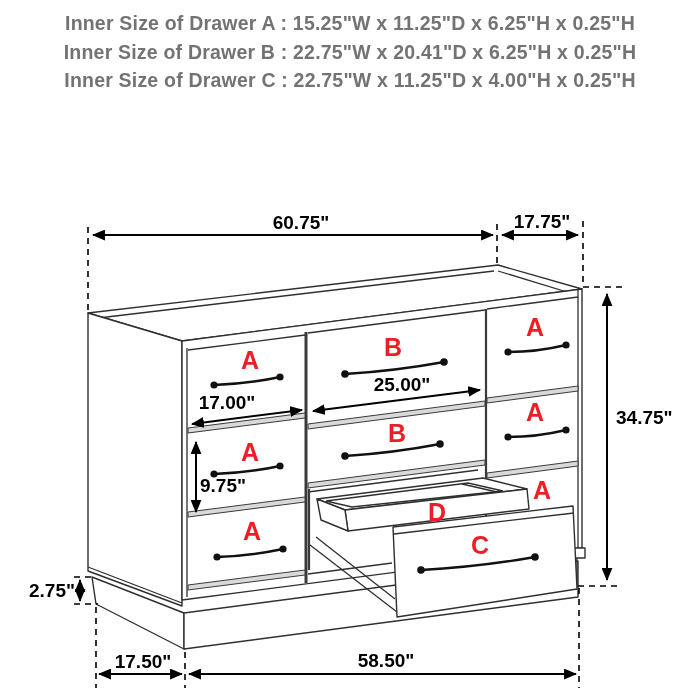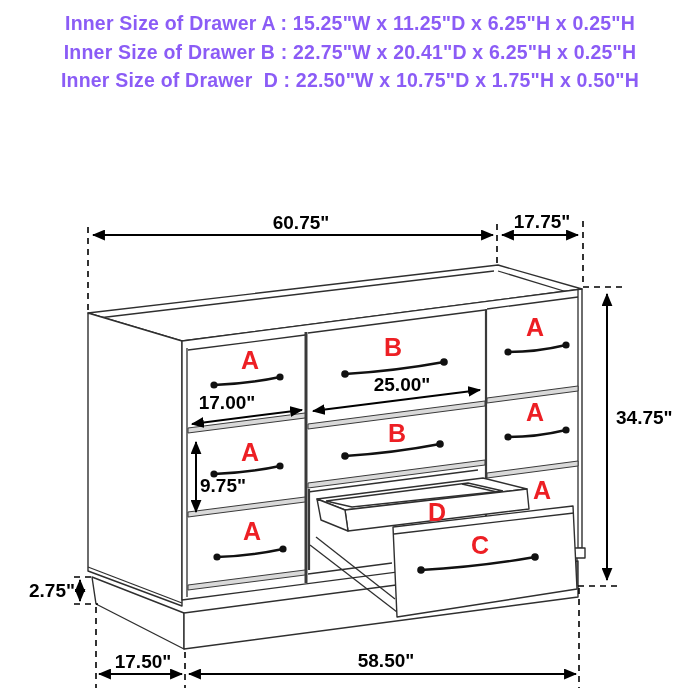--- a/index.html
+++ b/index.html
@@ -1,40 +1,40 @@
 <!DOCTYPE html>
 <html><head>
 <meta charset="utf-8">
 <style>
   html,body{margin:0;padding:0;background:#ffffff;}
   body{width:700px;height:700px;position:relative;overflow:hidden;
        font-family:"Liberation Sans",sans-serif;}
   .size-header{position:absolute;top:9px;left:0;width:700px;text-align:center;}
-  .size-line{font-weight:bold;font-size:19.5px;line-height:28.5px;color:#8b5cf6;
+  .size-line{font-weight:bold;font-size:19.5px;line-height:28.5px;color:#737373;
              letter-spacing:0.2px;white-space:pre;}
   svg{position:absolute;top:0;left:0;}
   .shape{fill:#ffffff;stroke:#2f2f2f;stroke-width:1.4;stroke-linejoin:round;}
   .ln{stroke:#2f2f2f;stroke-width:1.3;fill:none;}
   .thick{stroke:#3a3a3a;stroke-width:3;fill:none;}
   .mid{stroke:#3a3a3a;stroke-width:2.2;fill:none;}
   .band{fill:#d9d9d9;stroke:#3a3a3a;stroke-width:1;}
   .dim{stroke:#000;stroke-width:2;fill:none;}
   .dash{stroke:#000;stroke-width:1.6;fill:none;stroke-dasharray:6 5;}
   .dimtxt{font-weight:bold;font-size:19px;fill:#000;}
   .lettertxt{font-weight:bold;font-size:25px;}
   .handle{stroke:#111;stroke-width:2.4;fill:none;}
   .knob{fill:#111;stroke:none;}
 </style>
 </head>
 <body>
 
 <div class="size-header">
   <div class="size-line">Inner Size of Drawer A : 15.25"W x 11.25"D x 6.25"H x 0.25"H</div>
   <div class="size-line">Inner Size of Drawer B : 22.75"W x 20.41"D x 6.25"H x 0.25"H</div>
-  <div class="size-line">Inner Size of Drawer  D : 22.50"W x 10.75"D x 1.75"H x 0.50"H</div>
+  <div class="size-line">Inner Size of Drawer C : 22.75"W x 11.25"D x 4.00"H x 0.25"H</div>
 </div>
 
 <svg width="700" height="700" viewBox="0 0 700 700">
   <defs>
     <marker id="ah" viewBox="0 0 12 10" refX="11" refY="5" markerWidth="13" markerHeight="11" orient="auto-start-reverse" markerUnits="userSpaceOnUse">
       <path d="M0 0 L12 5 L0 10 z" fill="#000"></path>
     </marker>
   </defs>
 
   <g>

